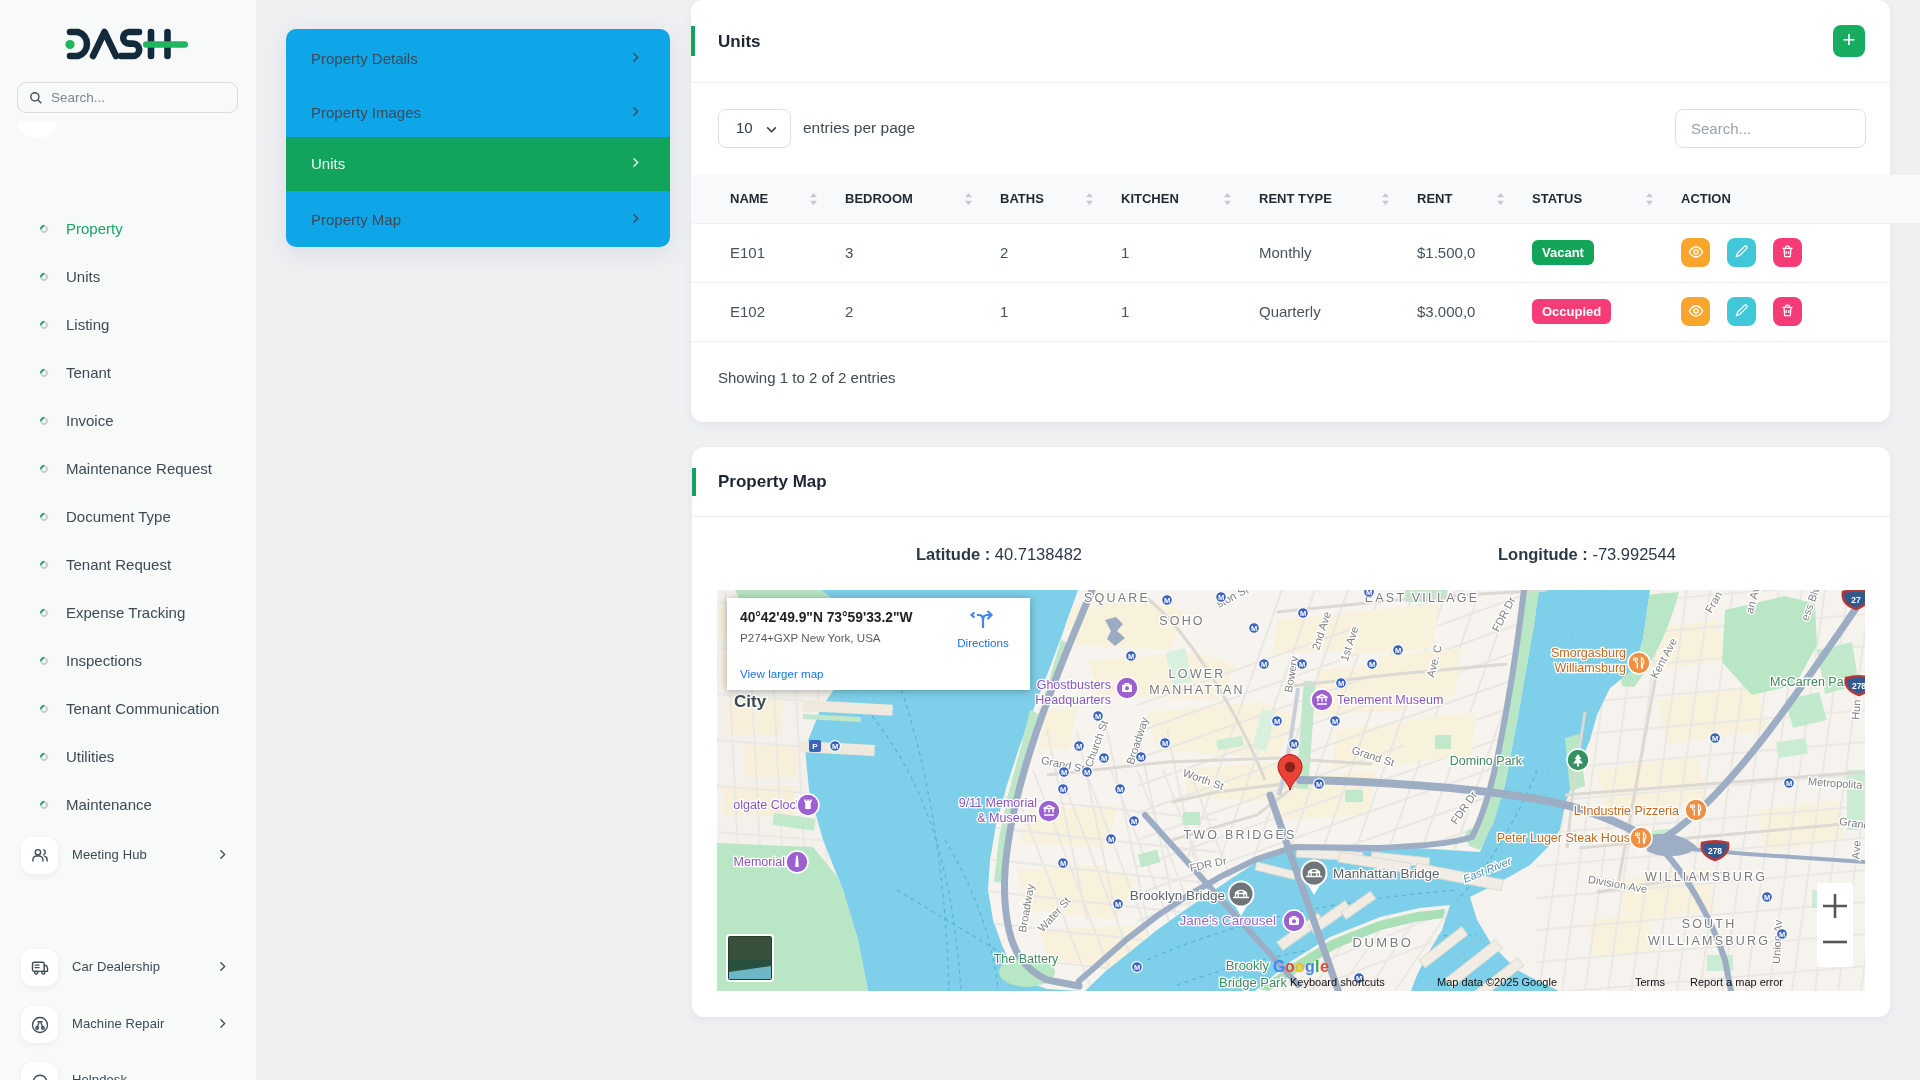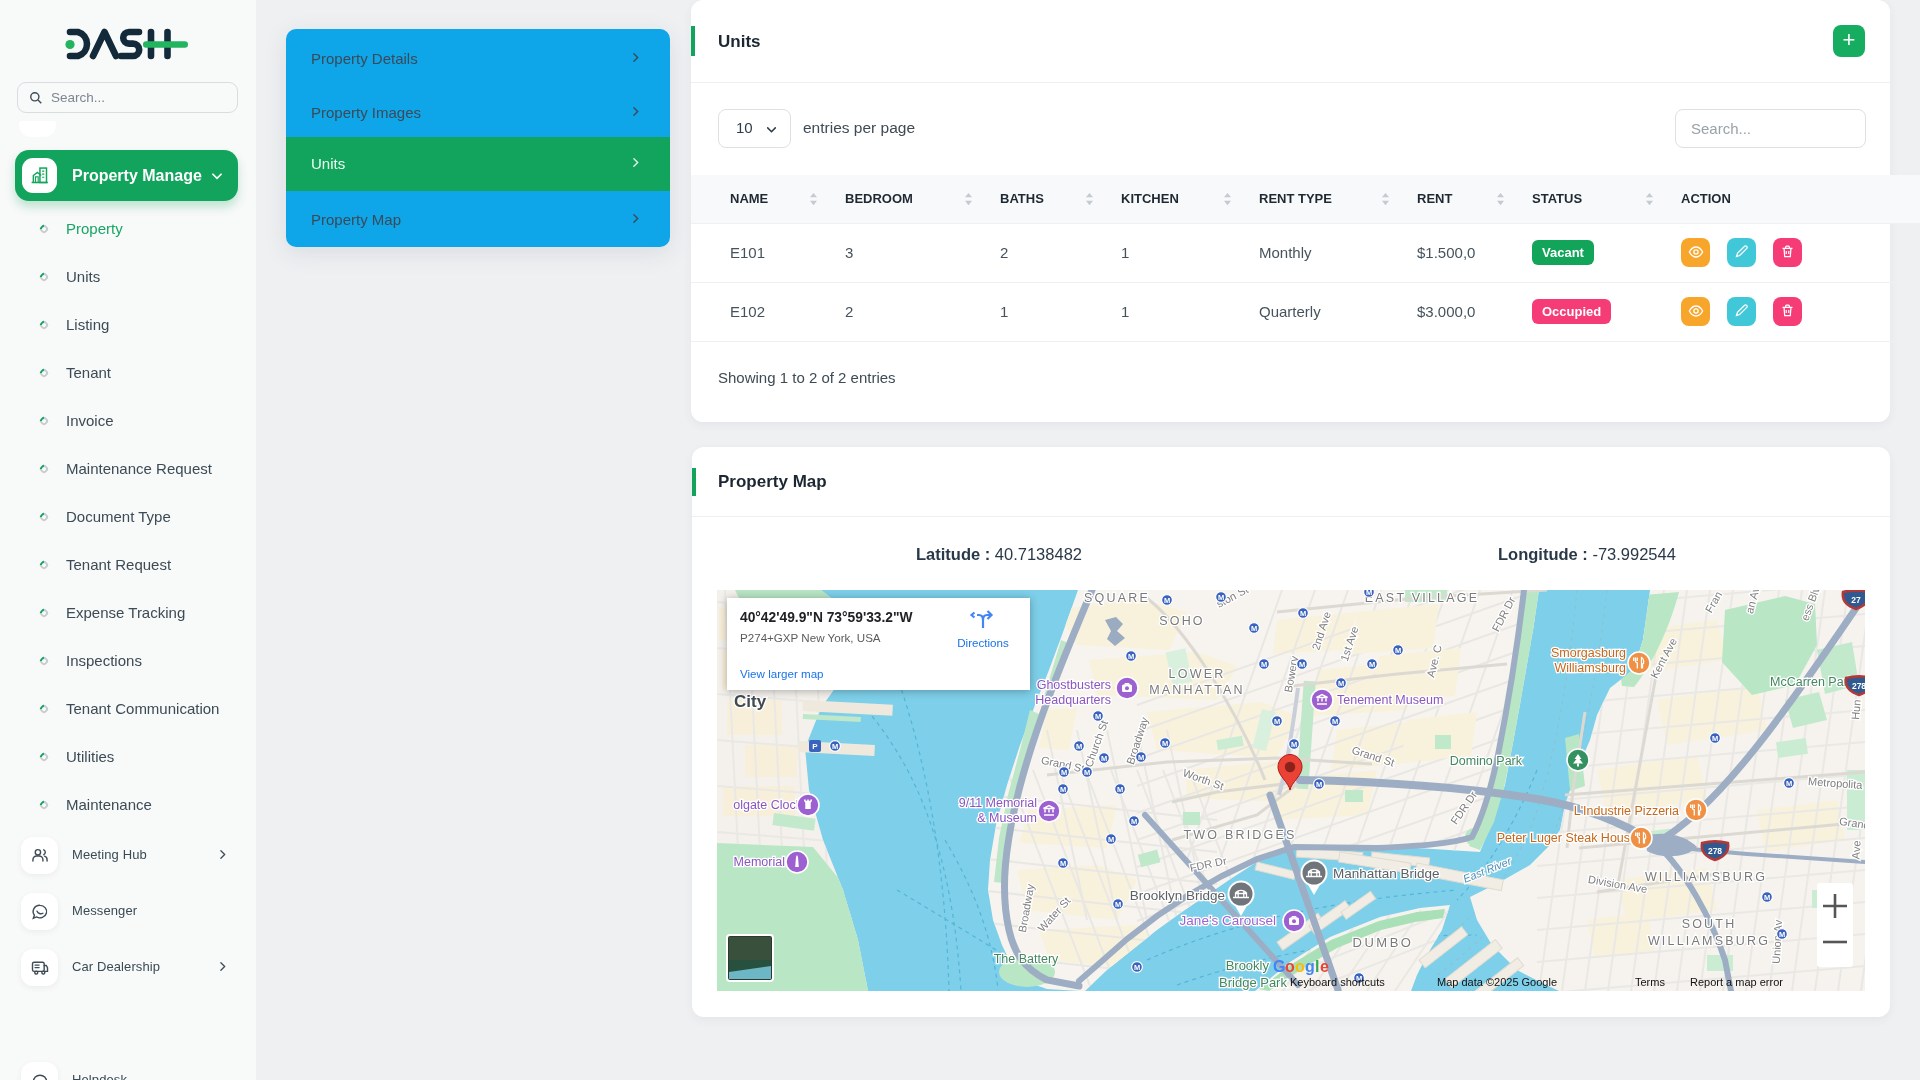--- a/index.html
+++ b/index.html
@@ -80,35 +80,20 @@
       <path d="M104.5 6 L104.5 30"></path>
     </g>
     <circle cx="7" cy="18.5" r="4.6" fill="#22b45f"></circle>
     <rect x="80" y="15.2" width="45" height="6.6" rx="3.3" fill="#22b45f"></rect>
   </svg>
   <div id="searchbox"><svg width="14" height="14" viewBox="0 0 24 24" fill="none" stroke="#3e4c57" stroke-width="2.4">
         <circle cx="10" cy="10" r="7"></circle>
         <path d="M15.5 15.5 L21 21"></path>
       </svg>Search...</div>
   <div id="partial-ico"></div>
-  <div id="pm-btn">
-    <div id="pm-ico">
-        <svg width="21" height="21" viewBox="0 0 24 24" fill="none" stroke="#12a45c" stroke-width="1.7">
-          <path d="M5 20 V12 l4.5-3.5 4.5 3.5"></path>
-          <rect x="12.5" y="3.5" width="7.5" height="16.5"></rect>
-          <path d="M15 7 h2.5 M15 10.5 h2.5 M15 14 h2.5" stroke-width="1.3"></path>
-          <path d="M3 20 h18.5"></path>
-          <rect x="7.5" y="13.5" width="3" height="6.5" stroke-width="1.3"></rect>
-        </svg>
-      </div>
-    <span>Property Manage</span>
-    <svg class="chev" width="14" height="14" viewBox="0 0 24 24" fill="none" stroke="#fff" stroke-width="3" stroke-linecap="round">
-        <path d="M5 9 l7 7 7-7"></path>
-      </svg>
-  </div>
   <div class="mitem active" style="top:217px">
       <div class="bullet"></div>
       <div class="txt">Property</div>
     </div>
   <div class="mitem" style="top:265px">
       <div class="bullet"></div>
       <div class="txt">Units</div>
     </div>
   <div class="mitem" style="top:313px">
       <div class="bullet"></div>
@@ -160,40 +145,45 @@
           <circle cx="9.5" cy="7.5" r="3.2"></circle>
           <path d="M3.5 18 v-1.5 a4.5 4.5 0 0 1 4.5-4.5 h3 a4.5 4.5 0 0 1 4.5 4.5 V18"></path>
           <path d="M16.5 4.6 a3.2 3.2 0 0 1 0 5.8 M17.5 12.2 a4.5 4.5 0 0 1 3 4.3 V18"></path>
         </svg>
       </div>
     <div class="txt">Meeting Hub</div>
     <svg class="chev" width="13" height="13" viewBox="0 0 24 24" fill="none" stroke="#3e4c57" stroke-width="2.4" stroke-linecap="round">
         <path d="M9 5 l7 7-7 7"></path>
       </svg>
   </div>
-  <div class="bitem" style="top:893px">
-    <div class="isq">
-        <svg width="20" height="20" viewBox="0 0 24 24" fill="none" stroke="#3e4c57" stroke-width="1.7" stroke-linecap="round">
-          <path d="M12 4 a8 7.5 0 1 1 -4.2 13.9 L4 19.5 l1.3-3.6 A8 7.5 0 0 1 12 4 Z"></path>
-          <path d="M8.5 11 a5 5 0 0 0 7 2.5"></path>
-        </svg>
-      </div>
-    <div class="txt">Messenger</div>
-  </div>
   <div class="bitem" style="top:949px">
     <div class="isq">
         <svg width="20" height="20" viewBox="0 0 24 24" fill="none" stroke="#3e4c57" stroke-width="1.7" stroke-linecap="round">
           <rect x="3" y="5" width="14" height="11" rx="2"></rect>
           <path d="M17 9 h2.5 L21 11.5 V16 h-4"></path>
           <circle cx="7.5" cy="17.5" r="1.8"></circle>
           <circle cx="16" cy="17.5" r="1.8"></circle>
           <path d="M6 8.5 h5 M6 11.5 h5" stroke-width="1.4"></path>
         </svg>
       </div>
     <div class="txt">Car Dealership</div>
+    <svg class="chev" width="13" height="13" viewBox="0 0 24 24" fill="none" stroke="#3e4c57" stroke-width="2.4" stroke-linecap="round">
+        <path d="M9 5 l7 7-7 7"></path>
+      </svg>
+  </div>
+  <div class="bitem" style="top:1006px">
+    <div class="isq">
+        <svg width="20" height="20" viewBox="0 0 24 24" fill="none" stroke="#3e4c57" stroke-width="1.6" stroke-linecap="round">
+          <circle cx="12" cy="12" r="9"></circle>
+          <circle cx="8.5" cy="15.5" r="1.6"></circle>
+          <circle cx="15.5" cy="15.5" r="1.6"></circle>
+          <path d="M8.5 15.5 L11 8 h-1.5 M11 8 l3.5 0 M13 8.5 l2.5 7"></path>
+        </svg>
+      </div>
+    <div class="txt">Machine Repair</div>
     <svg class="chev" width="13" height="13" viewBox="0 0 24 24" fill="none" stroke="#3e4c57" stroke-width="2.4" stroke-linecap="round">
         <path d="M9 5 l7 7-7 7"></path>
       </svg>
   </div>
   <div class="bitem" style="top:1062px">
     <div class="isq">
         <svg width="20" height="20" viewBox="0 0 24 24" fill="none" stroke="#3e4c57" stroke-width="1.7" stroke-linecap="round">
           <circle cx="12" cy="13" r="8"></circle>
         </svg>
       </div>

